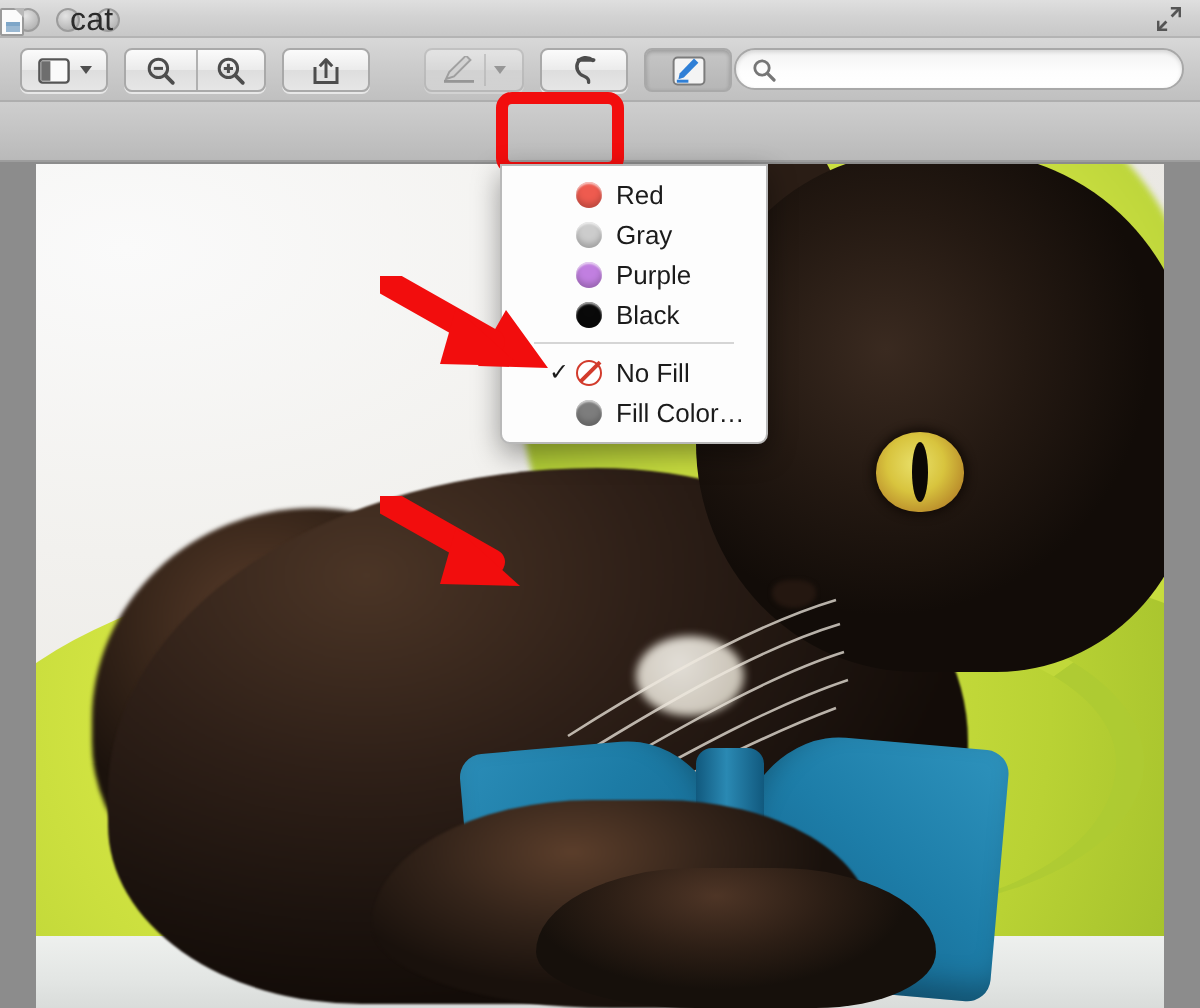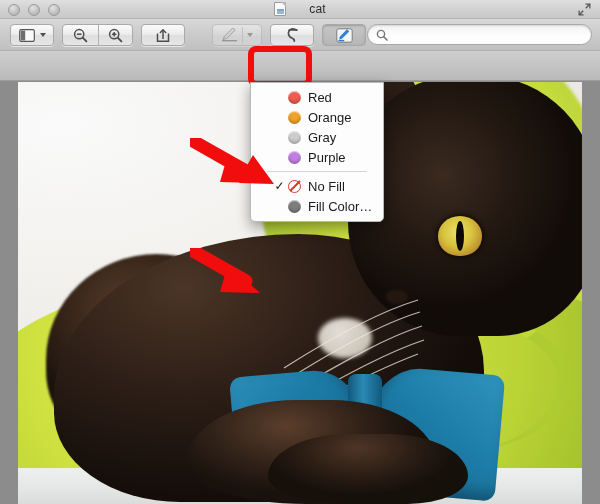--- a/index.html
+++ b/index.html
@@ -25,22 +25,22 @@
     border-bottom: 1px solid #b4b4b4;
   }
   .traffic { position: absolute; top: 4px; left: 8px; display: flex; gap: 8px; }
   .light {
     width: 12px; height: 12px; border-radius: 50%;
     background: radial-gradient(circle at 38% 30%, #e3e3e3 0%, #c2c2c2 55%, #a6a6a6 100%);
     border: 1px solid #9c9c9c;
   }
   .title-center {
     position: absolute; left: 0; right: 0; top: 2px;
-    display: flex; align-items: center; justify-content: center; gap: 23px;
-    font-size: 12px; color: #2b2b2b;
+    display: flex; align-items: center; justify-content: flex-start; gap: 23px;
+    font-size: 16px; color: #2b2b2b;
     letter-spacing: .1px;
   }
   .doc-ico {
     width: 12px; height: 14px; position: relative;
     background: #fbfbfb; border: 1px solid #9a9a9a; border-radius: 1px;
   }
   .doc-ico:before {
     content: ""; position: absolute; right: -1px; top: -1px;
     border-width: 0 5px 5px 0; border-style: solid;
     border-color: transparent #b8b8b8 transparent transparent;
@@ -600,32 +600,32 @@
 
   <div class="menu">
     <div id="color-items">
         <div class="mi">
           <span class="chk"></span>
           <span class="sw" style="background: rgb(238, 91, 79);"></span>
           <span class="lbl">Red</span>
         </div>
         <div class="mi">
           <span class="chk"></span>
-          <span class="sw" style="background: rgb(240, 161, 40);"></span>
-          <span class="lbl">Orange</span>
-        </div>
-        <div class="mi">
-          <span class="chk"></span>
           <span class="sw" style="background: rgb(204, 204, 204);"></span>
           <span class="lbl">Gray</span>
         </div>
         <div class="mi">
           <span class="chk"></span>
           <span class="sw" style="background: rgb(193, 127, 224);"></span>
           <span class="lbl">Purple</span>
+        </div>
+        <div class="mi">
+          <span class="chk"></span>
+          <span class="sw" style="background: rgb(9, 9, 9);"></span>
+          <span class="lbl">Black</span>
         </div>
       </div>
     <div class="msep"></div>
     <div id="fill-items">
         <div class="mi">
           <span class="chk">✓</span>
           <span class="nofill-ico"></span>
           <span class="lbl">No Fill</span>
         </div>
         <div class="mi">

